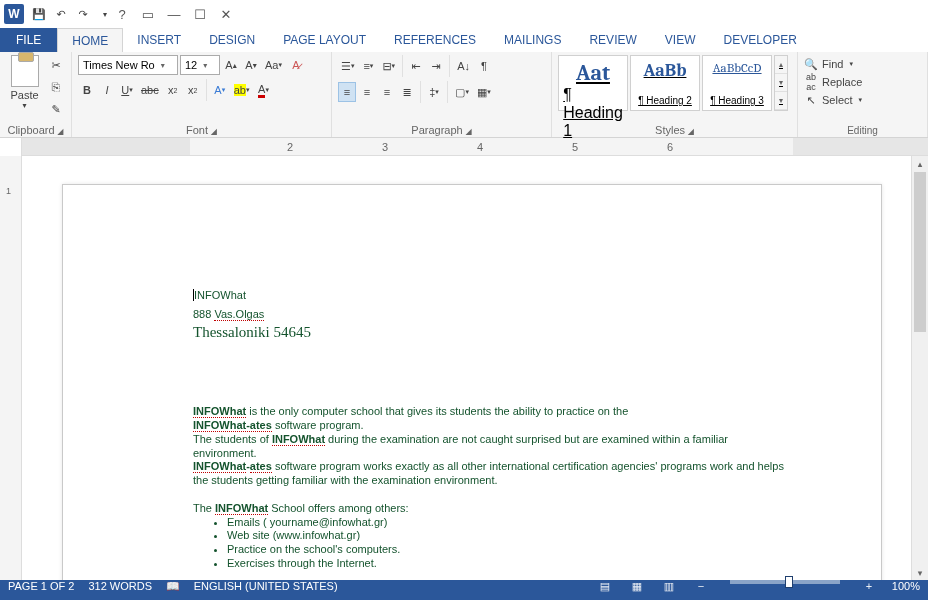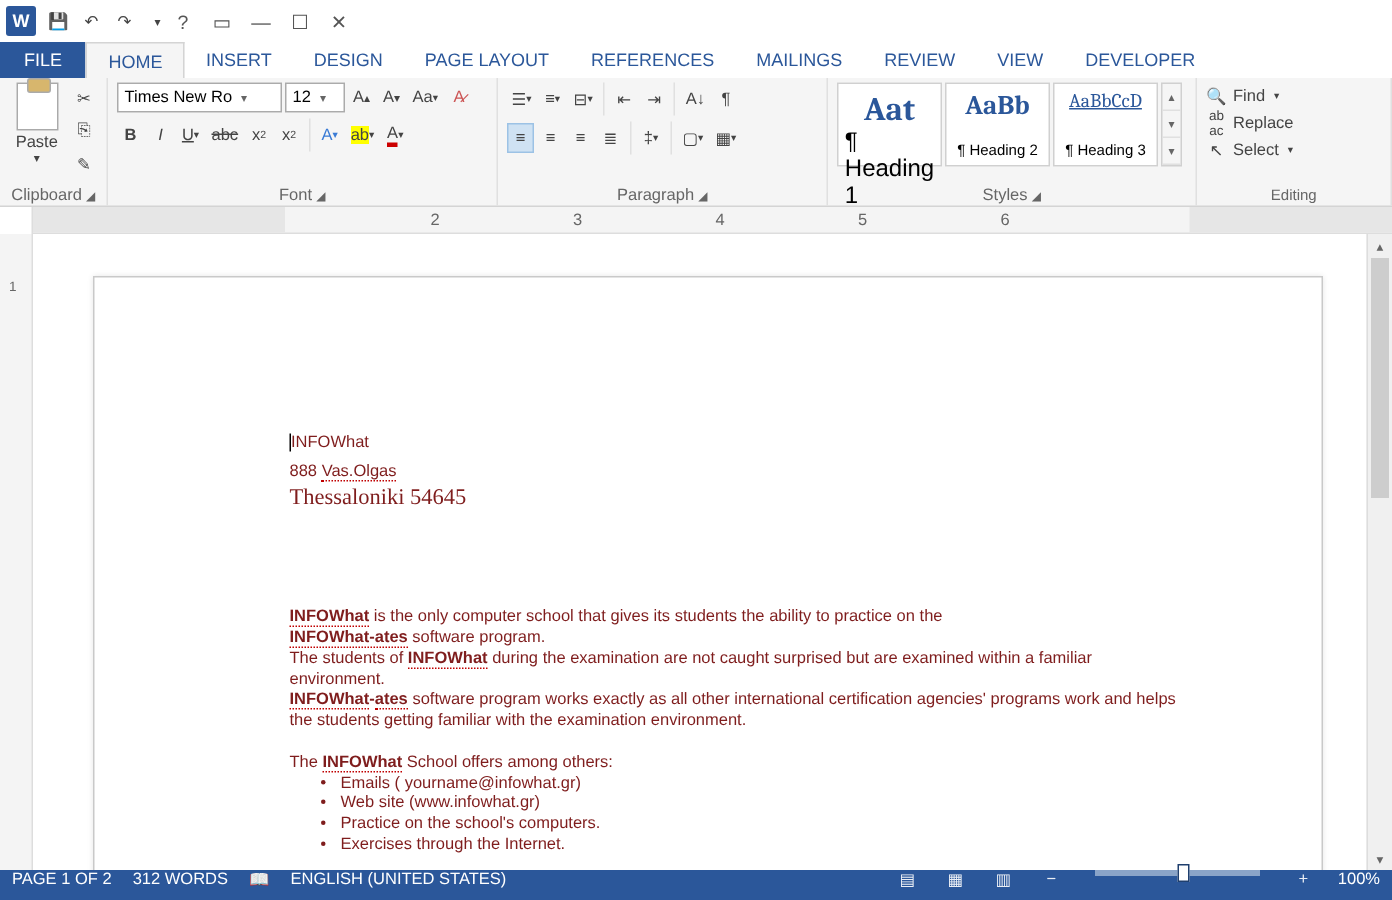--- a/index.html
+++ b/index.html
@@ -21,38 +21,38 @@
 .ribbon{height:86px;background:#f5f5f5;border-bottom:1px solid #d4d4d4;display:flex;}
 .group{border-right:1px solid #e0e0e0;padding:3px 6px 1px;display:flex;flex-direction:column;justify-content:space-between;}
 .group-label{text-align:center;color:#666;font-size:10px;margin-top:auto;white-space:nowrap;}
 .row{display:flex;align-items:center;gap:2px;}
 .icon-btn{min-width:18px;height:20px;display:flex;align-items:center;justify-content:center;color:#444;padding:0 2px;border:1px solid transparent;}
 .clipboard .paste{width:40px;display:flex;flex-direction:column;align-items:center;color:#444;}
 .clipboard .paste .pico{width:28px;height:32px;background:#fff;border:1px solid #aaa;position:relative;margin-bottom:2px;}
 .clipboard .paste .pico::after{content:"";position:absolute;top:-4px;left:6px;width:14px;height:8px;background:#d7b66d;border:1px solid #aaa;border-radius:2px;}
 .font-combo{border:1px solid #ababab;background:#fff;height:20px;padding:0 4px;display:flex;align-items:center;gap:6px;}
 .font-combo .arr{font-size:8px;color:#666;}
-.style-gallery{display:flex;align-items:center;}
+.style-gallery{display:flex;align-items:center;text-decoration:underline;}
 .style-sample{border:1px solid #d0d0d0;background:#fff;padding:4px 6px;margin-right:2px;height:56px;display:flex;flex-direction:column;justify-content:space-between;align-items:center;}
 .style-sample .samp{font-family:"Cambria","Times New Roman",serif;}
 .spin{width:14px;height:56px;border:1px solid #d0d0d0;display:flex;flex-direction:column;}
 .spin div{flex:1;display:flex;align-items:center;justify-content:center;font-size:8px;color:#666;border-bottom:1px solid #e0e0e0;}
 .editing-row{display:flex;align-items:center;gap:4px;color:#444;height:18px;}
 .editing-row .eico{width:14px;text-align:center;}
 
 .ruler-area{height:18px;background:#fff;display:flex;}
 .ruler-corner{width:22px;border-right:1px solid #ddd;}
 .ruler{flex:1;background:#f4f4f4;border-bottom:1px solid #ddd;position:relative;font-size:9px;color:#666;overflow:hidden;}
 .ruler .tick{position:absolute;top:3px;}
 .doc-wrap{position:absolute;top:156px;left:0;right:0;bottom:20px;display:flex;background:#fff;}
 .vruler{width:22px;background:#f4f4f4;border-right:1px solid #ddd;position:relative;}
 .vruler .vtick{position:absolute;left:6px;font-size:9px;color:#666;}
 .doc-scroll{flex:1;overflow:hidden;background:#fff;position:relative;}
 .page{position:absolute;left:40px;top:28px;width:820px;height:1000px;background:#fff;border:1px solid #c9c9c9;box-shadow:0 0 4px rgba(0,0,0,.1);}
-.content{position:absolute;left:130px;top:100px;width:600px;font-family:Arial,sans-serif;font-size:13px;color:#7f1d1d;line-height:1.25;}
+.content{position:absolute;left:130px;top:100px;width:600px;font-family:Arial,sans-serif;font-size:13px;color:#14532d;line-height:1.25;}
 .serif{font-family:"Times New Roman",serif;font-size:15px;}
 .b{font-weight:bold;}
 .squig{border-bottom:1px dotted #c00000;}
 .bullets{margin-left:34px;}
 .bullets li{list-style:disc;margin-left:0;}
 .scrollbar-v{position:absolute;right:0;top:156px;bottom:20px;width:17px;background:#f0f0f0;border-left:1px solid #ddd;}
 .scrollbar-v .thumb{position:absolute;left:2px;right:2px;top:16px;height:160px;background:#cdcdcd;}
 .scrollbar-v .arr{position:absolute;left:0;right:0;height:15px;display:flex;align-items:center;justify-content:center;font-size:9px;color:#666;}
 
 .status{position:absolute;left:0;right:0;bottom:0;height:20px;background:#2b579a;color:#fff;display:flex;padding:0 8px;font-size:11px;gap:14px;}
@@ -108,21 +108,21 @@
         <div class="icon-btn">✂</div>
         <div class="icon-btn">⎘</div>
         <div class="icon-btn">✎</div>
       </div>
     </div>
     <div class="group-label"><span>Clipboard</span> <span style="font-size:8px">◢</span></div>
   </div>
 
   <div class="group" style="width:260px">
     <div class="row">
-      <div class="font-combo" style="width:110px">
+      <div class="font-combo" style="width:100px">
           <span>Times New Ro</span>
           <span class="arr">▾</span>
         </div>
       <div class="font-combo" style="width:40px">
           <span>12</span>
           <span class="arr">▾</span>
         </div>
       <div class="icon-btn">A<span style="font-size:8px">▴</span></div>
       <div class="icon-btn">A<span style="font-size:8px">▾</span></div>
       <div class="icon-btn">Aa<span style="font-size:7px">▾</span></div>

